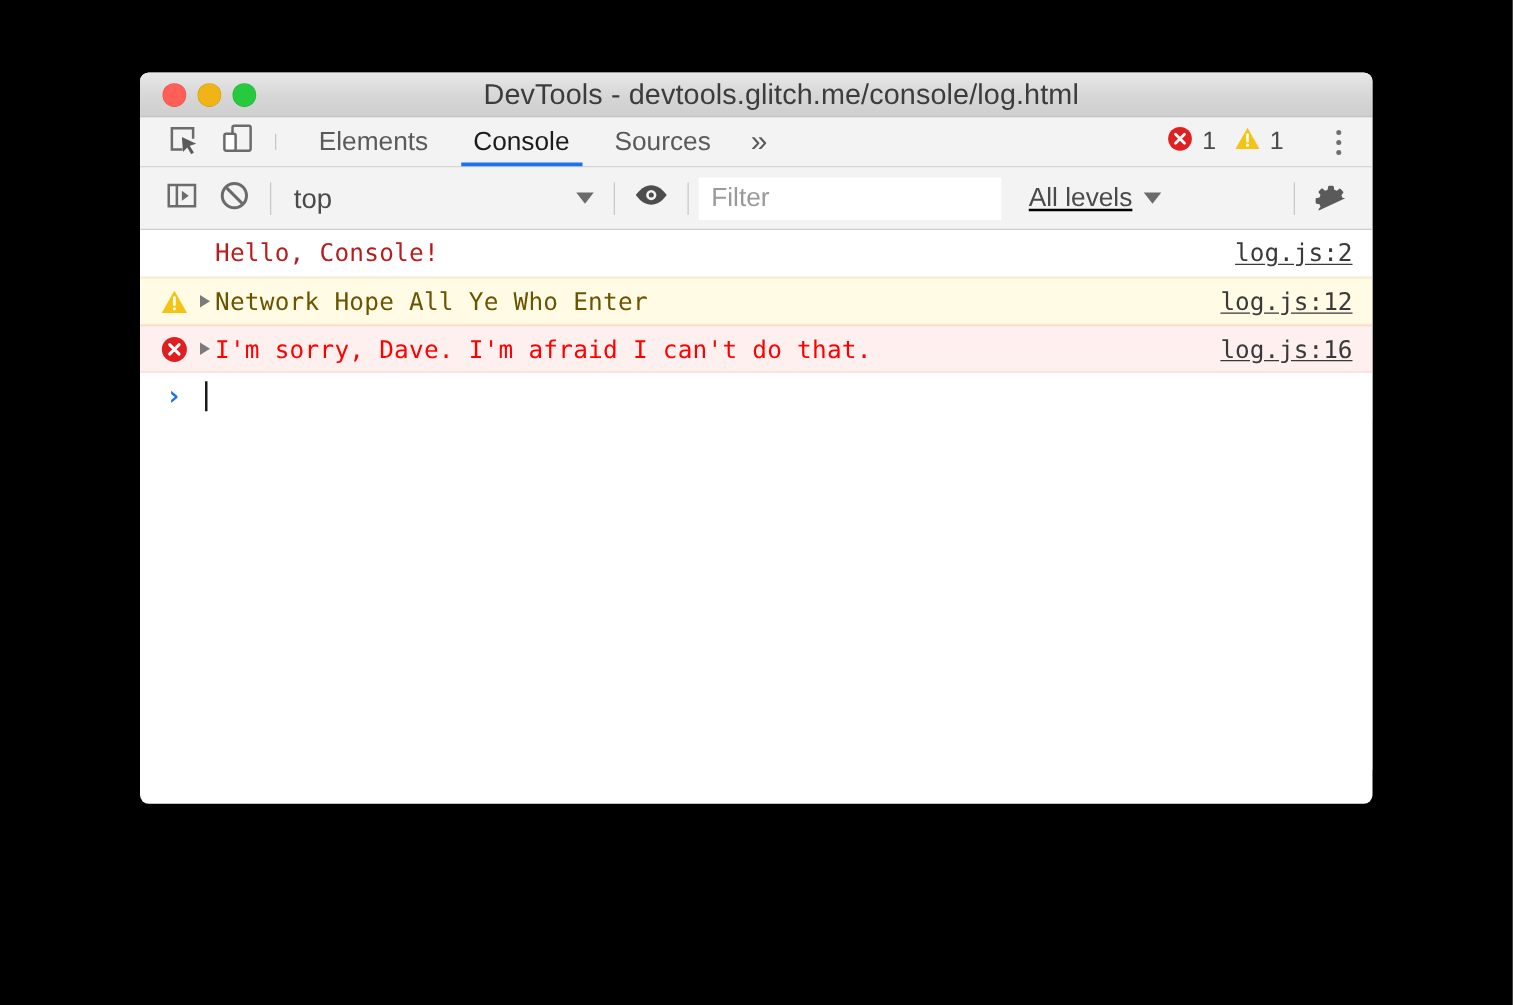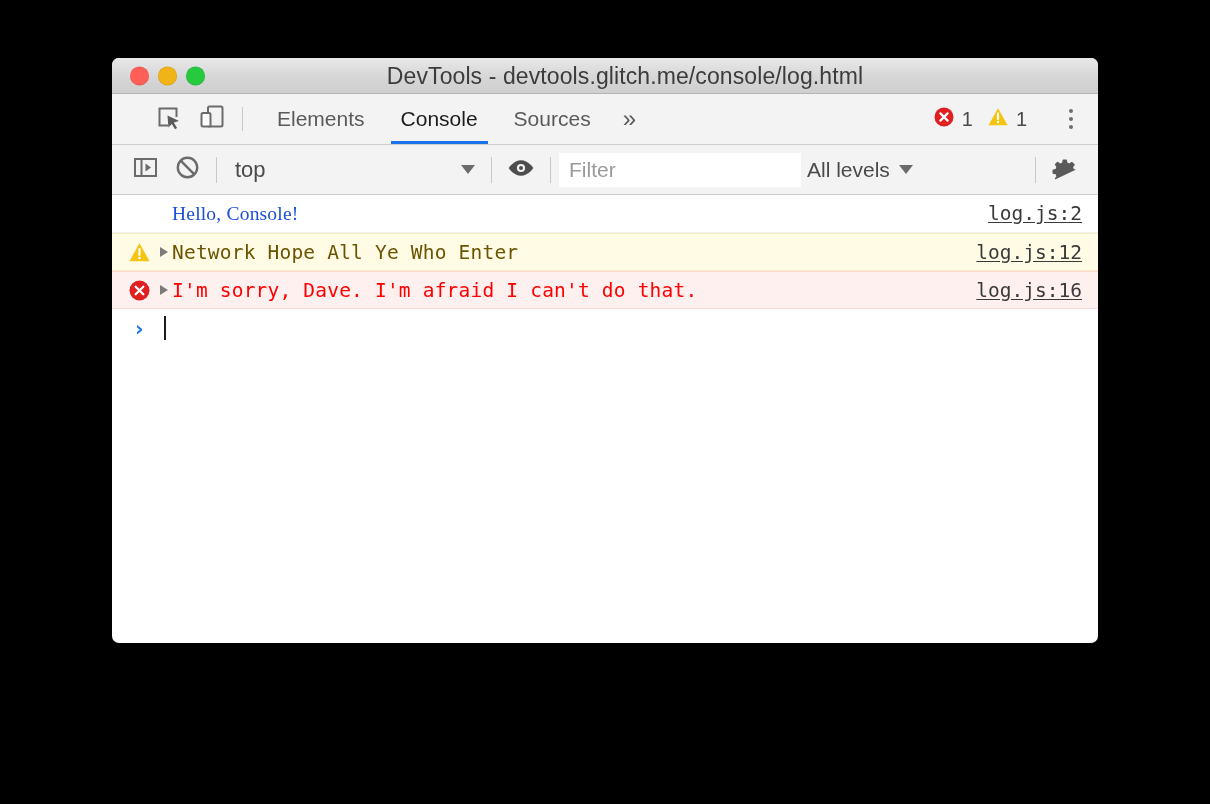--- a/index.html
+++ b/index.html
@@ -64,27 +64,26 @@
     color: #3c3c3c;
     letter-spacing: 0.1px;
     padding-left: 40px;
     box-sizing: border-box;
     white-space: nowrap;
   }
 
   
   #tabbar {
     position: relative;
-    height: 51px;
+    height: 40px;
     background: #f3f3f3;
     border-bottom: 1px solid #cdcdcd;
     display: flex;
     align-items: stretch;
     box-sizing: border-box;
-    padding-left: 22px;
   }
   .tbtn {
     display: flex;
     align-items: center;
     justify-content: center;
     width: 44px;
     flex: none;
   }
   .tbtn:first-child { margin-left: 12px; }
   .vdiv {
@@ -209,22 +208,24 @@
     color: #333;
     padding: 0 10px;
     box-sizing: border-box;
     font-family: "Liberation Sans", sans-serif;
   }
   #filter-input::placeholder { color: #9a9a9a; opacity: 1; }
   #levels-select {
     display: flex;
     align-items: center;
     gap: 9px;
+    margin-left: 16px;
     padding: 0 6px;
     height: 34px;
+    text-decoration: underline;
   }
   #levels-select .lv-label {
     font-size: 21px;
     color: #4a4a4a;
     white-space: nowrap;
   }
   #consolebar-right {
     margin-left: auto;
     display: flex;
     align-items: center;
@@ -271,21 +272,21 @@
     border-top: 5.5px solid transparent;
     border-bottom: 5.5px solid transparent;
     border-left: 8px solid #7b7b7b;
     display: block;
   }
   .msg-text {
     flex: 1;
     white-space: pre;
     letter-spacing: 0.2px;
   }
-  .msg.log  .msg-text { color: #1d4ed8; font-family: Liberation Serif, serif; }
+  .msg.log  .msg-text { color: #b91c1c; }
   .msg.warn .msg-text { color: #6b5400; }
   .msg.err  .msg-text { color: #ff0000; }
   .msg-src {
     flex: none;
     padding-right: 16px;
     font-family: "DejaVu Sans Mono", "Liberation Mono", monospace;
     font-size: 19.5px;
     color: #3a3a3a;
     text-decoration: underline;
     text-underline-offset: 2px;

